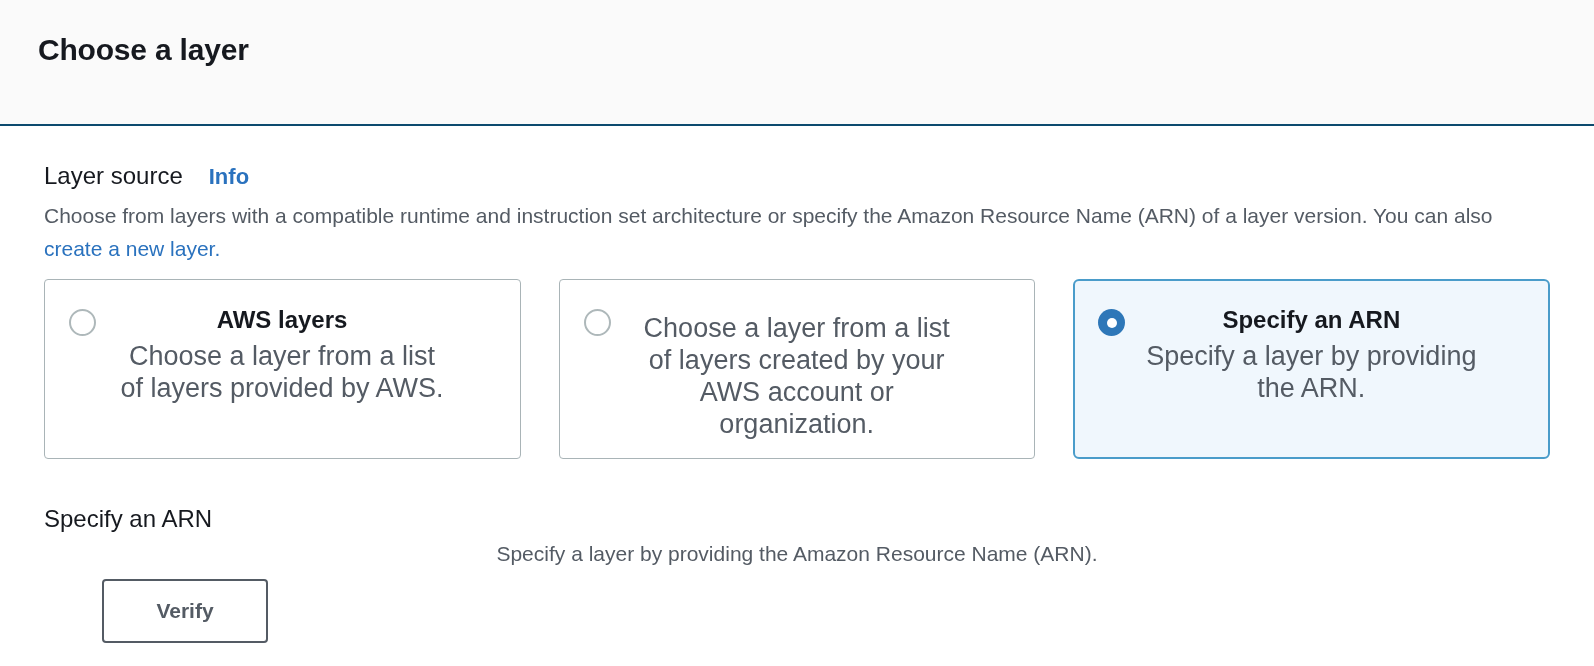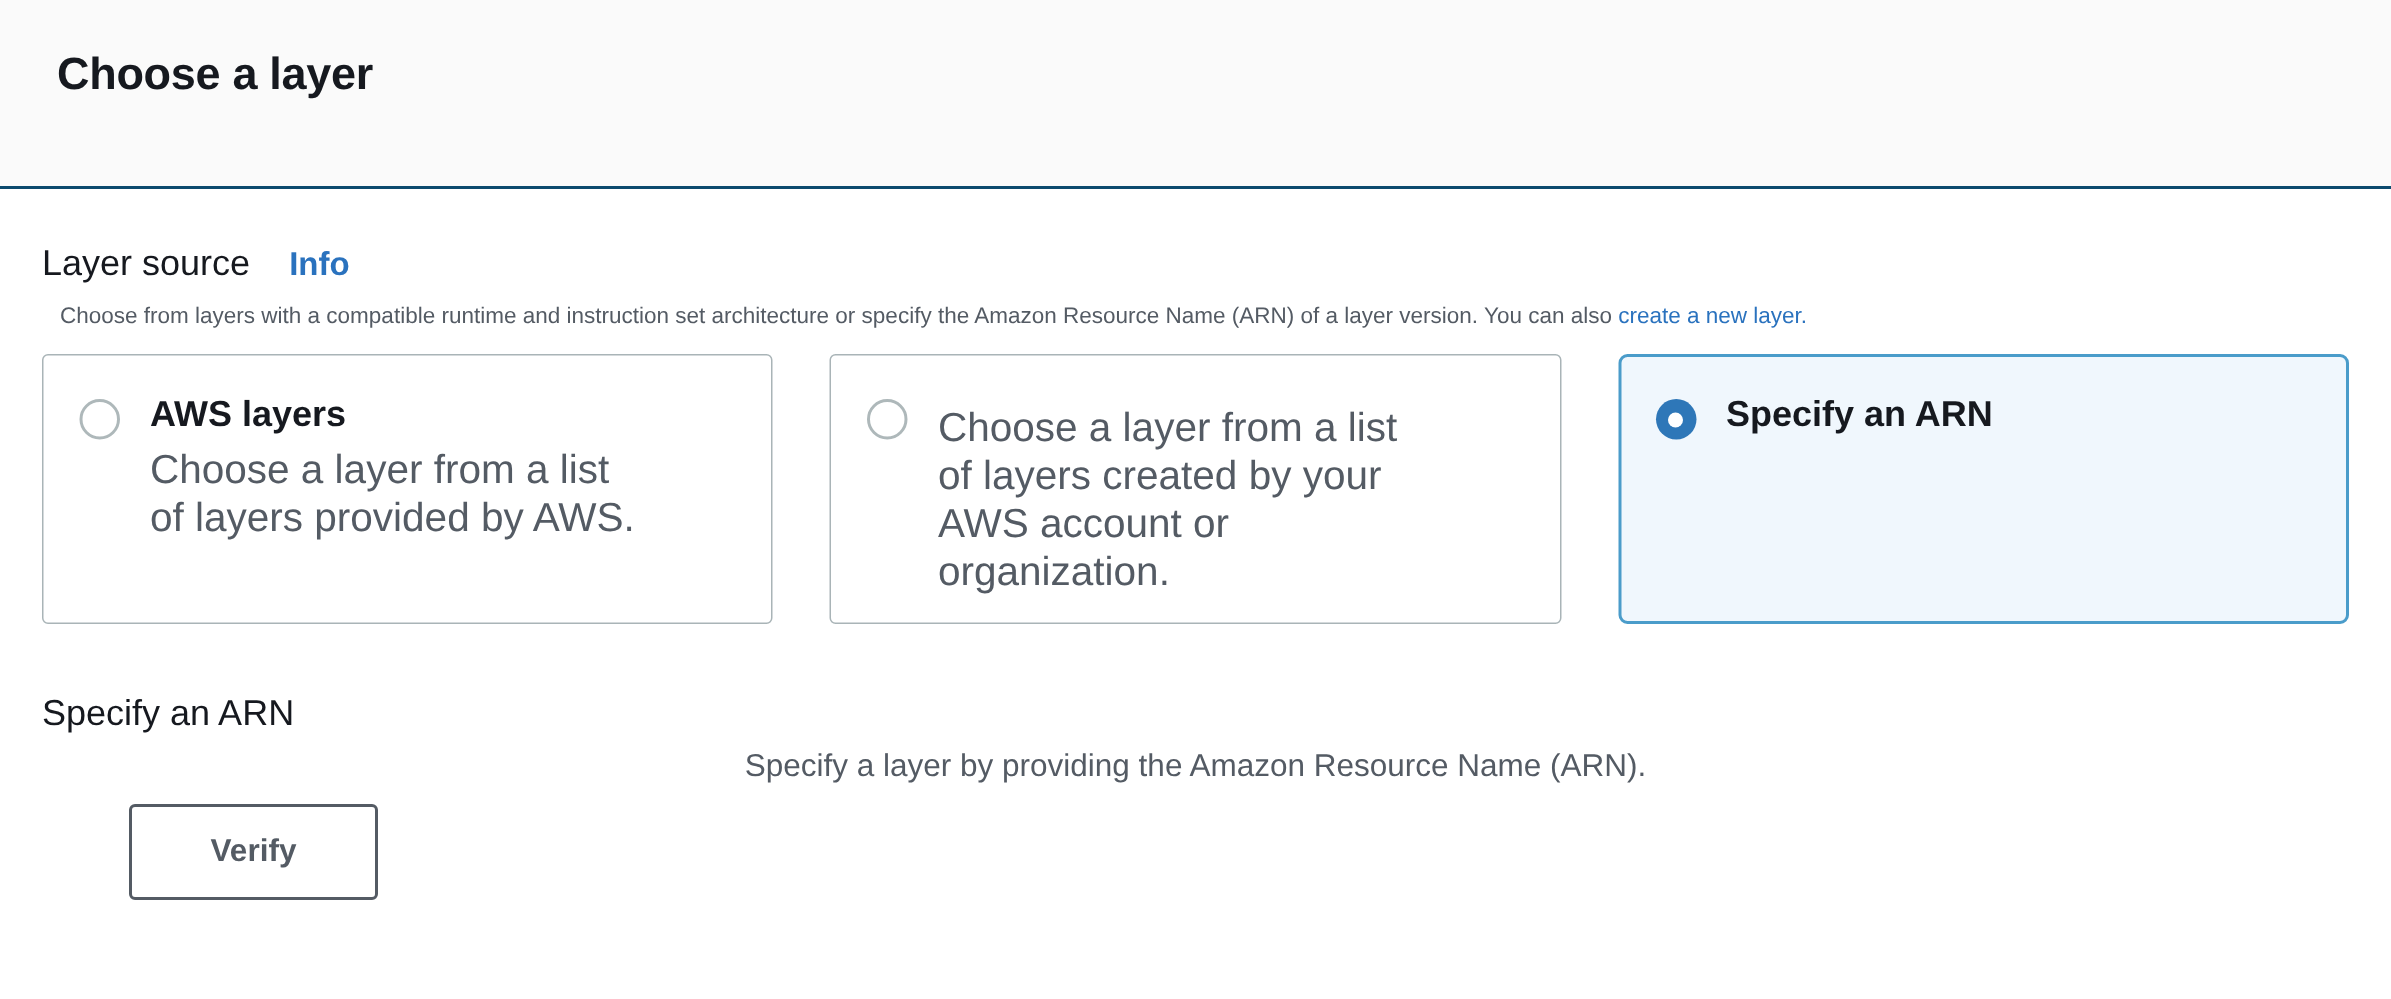--- a/index.html
+++ b/index.html
@@ -17,50 +17,51 @@
     border-bottom: 2px solid #0c4a6e;
     padding: 33px 0 0 38px;
   }
   .page-title {
     margin: 0;
     font-size: 30px;
     font-weight: 700;
     color: #16191f;
     letter-spacing: -0.2px;
   }
-  .content { padding: 0 28px; }
+  .content { padding: 0 44px; }
 
   .field-label-row {
     margin-top: 36px;
     display: flex;
     align-items: baseline;
   }
   .field-label { font-size: 24px; color: #16191f; }
   .info-link {
     font-size: 22px;
     font-weight: 700;
     color: #2a72be;
     margin-left: 26px;
     text-decoration: none;
     cursor: pointer;
     text-align: right;
   }
   .field-desc {
-    margin: 9px 12px 0;
-    font-size: 15px;
-    line-height: 23px;
+    margin: 9px 0 0;
+    font-size: 21px;
+    line-height: 33px;
     color: #545b64;
     max-width: 1462px;
   }
   .inline-link { color: #2a72be; text-decoration: none; cursor: pointer; }
 
   .cards {
     display: flex;
     gap: 38px;
     margin-top: 14px;
+    text-align: center;
   }
   .card {
     flex: 1 1 0;
     height: 180px;
     border: 1px solid #a9b4b7;
     border-radius: 4px;
     background: #ffffff;
     padding: 26px 24px;
     display: flex;
     gap: 20px;
@@ -193,20 +194,21 @@
         <span class="radio"></span>
         <span class="card-text">
           <span class="card-desc">Choose a layer from a list of layers created by your AWS account or organization.</span>
         </span>
       </label>
 
       <label class="card selected">
         <span class="radio checked"></span>
         <span class="card-text">
           <span class="card-title">Specify an ARN</span>
+          <span class="card-desc">Specify a layer by providing the ARN.</span>
         </span>
       </label>
 
     </div>
 
     <h2 class="arn-title">Specify an ARN</h2>
     <p class="arn-desc">Specify a layer by providing the Amazon Resource Name (ARN).</p>
 
     <div class="input-row">
       <button class="verify-btn">Verify</button>

